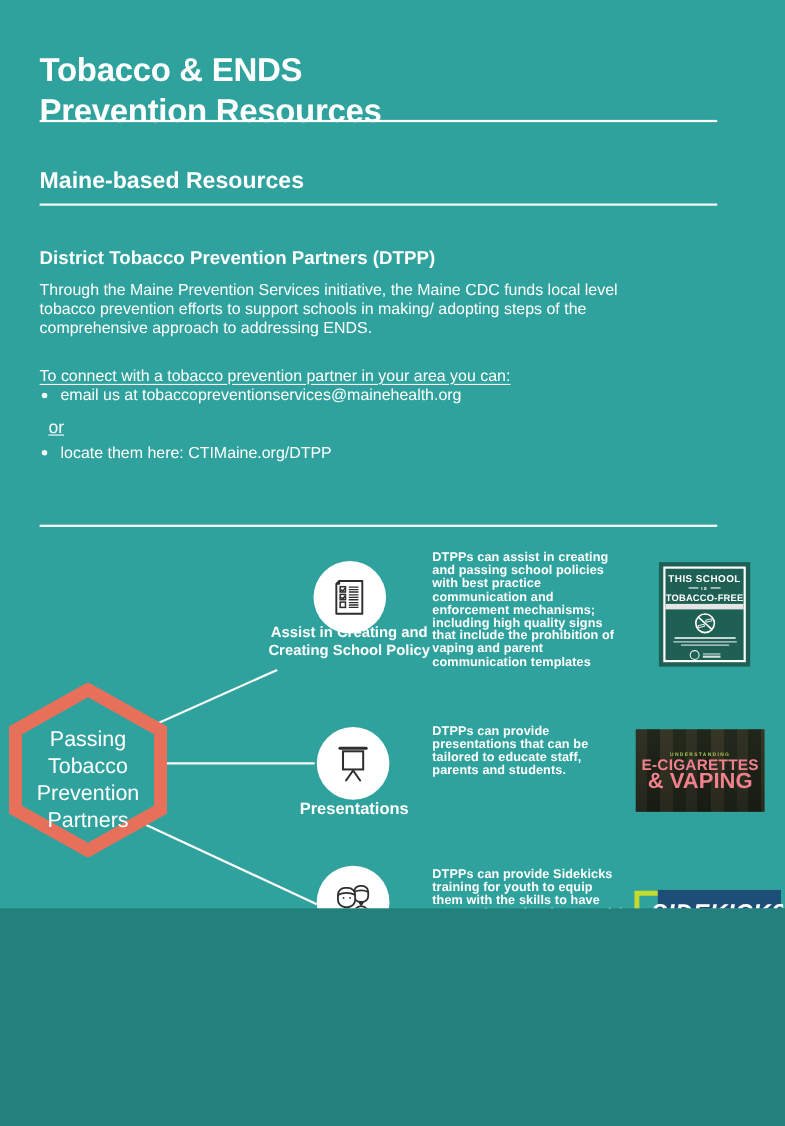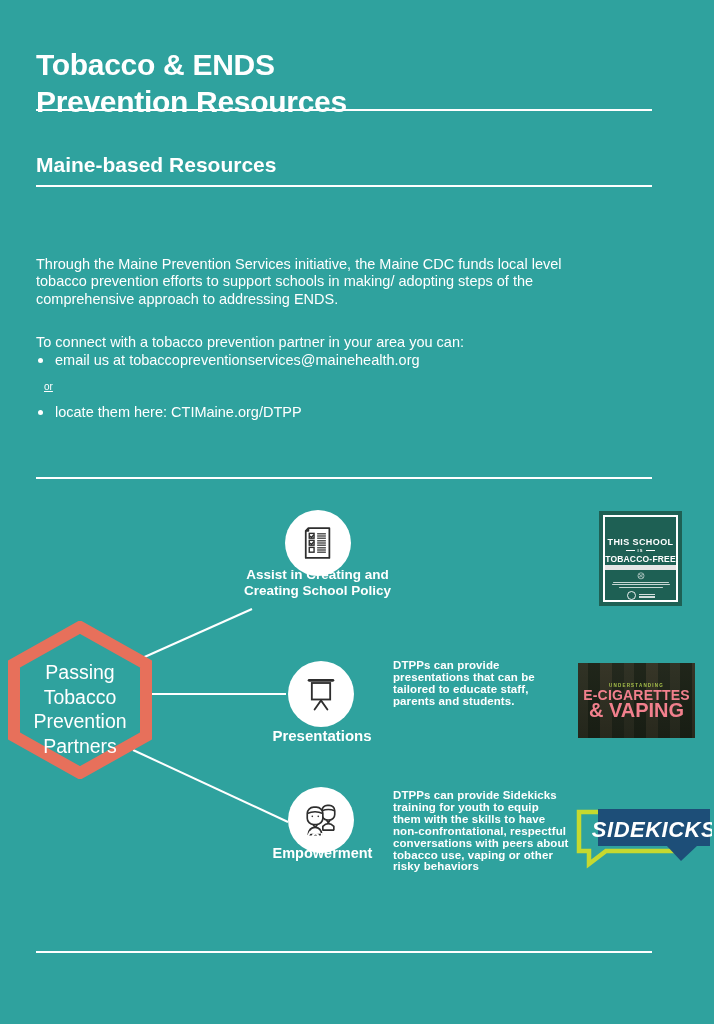--- a/index.html
+++ b/index.html
@@ -1,46 +1,46 @@
 <!DOCTYPE html>
 <html><head>
 <meta charset="utf-8">
 <style>
   html,body{margin:0;padding:0;background:#23807d;}
-  .page{position:relative;width:714px;height:1024px;background:#2FA29E;overflow:hidden;
+  .page{position:relative;width:714px;height:826px;background:#2FA29E;overflow:hidden;
         font-family:"Liberation Sans",sans-serif;color:#fff;}
   .abs{position:absolute;}
   .pre{white-space:pre-line;}
   .hr{position:absolute;left:36px;width:616px;height:2px;background:#fff;}
 
   .title{left:36px;top:26px;font-size:30px;font-weight:bold;line-height:37px;letter-spacing:-0.3px;}
   .section-title{left:36px;top:136px;font-size:21px;font-weight:bold;text-align:center;}
   .dtpp-heading{left:36px;top:208px;font-size:17px;font-weight:bold;}
   .para{left:36px;top:241px;width:560px;font-size:14.5px;line-height:17.5px;}
-  .connect{left:36px;top:319px;font-size:14.5px;text-underline-offset:3px;}
+  .connect{left:36px;top:319px;font-size:14.5px;text-decoration:underline;text-underline-offset:3px;}
   .bullet{left:38px;font-size:14.5px;}
   .bullet .dot{display:inline-block;width:5px;height:5px;border-radius:50%;background:#fff;
                vertical-align:middle;margin-right:12px;margin-bottom:2px;}
-  .or-label{left:44px;top:381px;font-size:10px;text-decoration:underline;}
+  .or-label{left:44px;top:381px;font-size:16px;text-decoration:underline;}
 
   
   .connector-svg{left:0;top:0;width:714px;height:1024px;pointer-events:none;}
   .hex-svg{left:8px;top:621px;}
   .hex-label{left:8px;top:660px;width:144px;text-align:center;font-size:19.5px;line-height:24.5px;}
   .node-circle{width:66px;height:66px;border-radius:50%;background:#fff;display:flex;
                align-items:center;justify-content:center;}
   .node-label{text-align:center;font-weight:bold;font-size:13.5px;line-height:15.5px;}
   .desc{left:393px;width:200px;font-size:11.5px;line-height:11.9px;font-weight:bold;letter-spacing:0.1px;}
 
   
   .sign{left:600px;top:512px;width:81px;height:93px;background:#1E6054;
         box-shadow:0 0 0 1px #1E6054;display:flex;flex-direction:column;align-items:center;}
   .sign-inner{margin:3px;border:2px solid #fff;width:71px;height:83px;display:flex;
               flex-direction:column;align-items:center;}
-  .sign-l1{font-size:9px;font-weight:bold;letter-spacing:0.4px;margin-top:20px;}
+  .sign-l1{font-size:9px;font-weight:bold;letter-spacing:0.4px;margin-top:4px;}
   .sign-is{display:flex;align-items:center;gap:3px;margin-top:1px;}
   .sign-is .dash{width:9px;height:1px;background:#fff;}
   .sign-is .is-text{font-size:4px;font-weight:bold;letter-spacing:1px;}
   .sign-l3{font-size:8.5px;font-weight:bold;letter-spacing:0.2px;margin-top:1px;
            border-bottom:5px solid #e5e5e5;padding-bottom:1px;}
   .fineprint{width:52px;height:2px;background:rgba(255,255,255,0.75);margin-top:2px;border-radius:1px;}
   .sign-logo-row{display:flex;align-items:center;gap:3px;margin-top:4px;}
   .sign-logo-circle{width:7px;height:7px;border:1px solid rgba(255,255,255,0.9);border-radius:50%;}
   .sign-logo-lines{display:flex;flex-direction:column;gap:1px;}
   .sign-logo-lines div{width:16px;height:1.5px;background:rgba(255,255,255,0.8);}
@@ -61,20 +61,21 @@
 <body>
 
 <div class="page">
 
   <h1 class="abs title pre">Tobacco &amp; ENDS
 Prevention Resources</h1>
   <div class="hr" style="top:109px;"></div>
   <h2 class="abs section-title">Maine-based Resources</h2>
   <div class="hr" style="top:185px;"></div>
 
+  <h3 class="abs dtpp-heading">District Tobacco Prevention Partners (DTPP)</h3>
   <p class="abs para">Through the Maine Prevention Services initiative, the Maine CDC funds local level tobacco prevention efforts to support schools in making/ adopting steps of the comprehensive approach to addressing ENDS.</p>
   <p class="abs connect">To connect with a tobacco prevention partner in your area you can:</p>
 
   <div class="abs bullet" style="top:352px;">
     <span class="dot"></span><span>email us at tobaccopreventionservices@mainehealth.org</span>
   </div>
   <div class="abs or-label">or</div>
   <div class="abs bullet" style="top:404px;text-align:right;">
     <span class="dot"></span><span>locate them here: CTIMaine.org/DTPP</span>
   </div>
@@ -116,20 +117,29 @@
           <line x1="23" y1="24" x2="33" y2="24"></line>
           <line x1="23" y1="26.5" x2="33" y2="26.5"></line>
         <line x1="23" y1="29.5" x2="33" y2="29.5"></line>
           <line x1="23" y1="32" x2="33" y2="32"></line>
           <line x1="23" y1="34.5" x2="33" y2="34.5"></line>
       </g>
     </svg>
   </div>
   <div class="abs node-label pre" style="left:235px;top:567px;width:165px;">Assist in Creating and
 Creating School Policy</div>
+  <div class="abs desc pre" style="top:502px;">DTPPs can assist in creating
+and passing school policies
+with best practice
+communication and
+enforcement mechanisms;
+including high quality signs
+that include the prohibition of
+vaping and parent
+communication templates</div>
 
   <div class="abs node-circle" style="left:288px;top:661px;">
     <svg width="44" height="44" viewBox="0 0 48 48">
       <g fill="none" stroke="#2e2e2e" stroke-width="2" stroke-linecap="round">
         <line x1="11" y1="9" x2="37" y2="9" stroke-width="3"></line>
         <rect x="14" y="12" width="20" height="18"></rect>
         <polyline points="17,41 24,31 31,41"></polyline>
       </g>
     </svg>
   </div>

